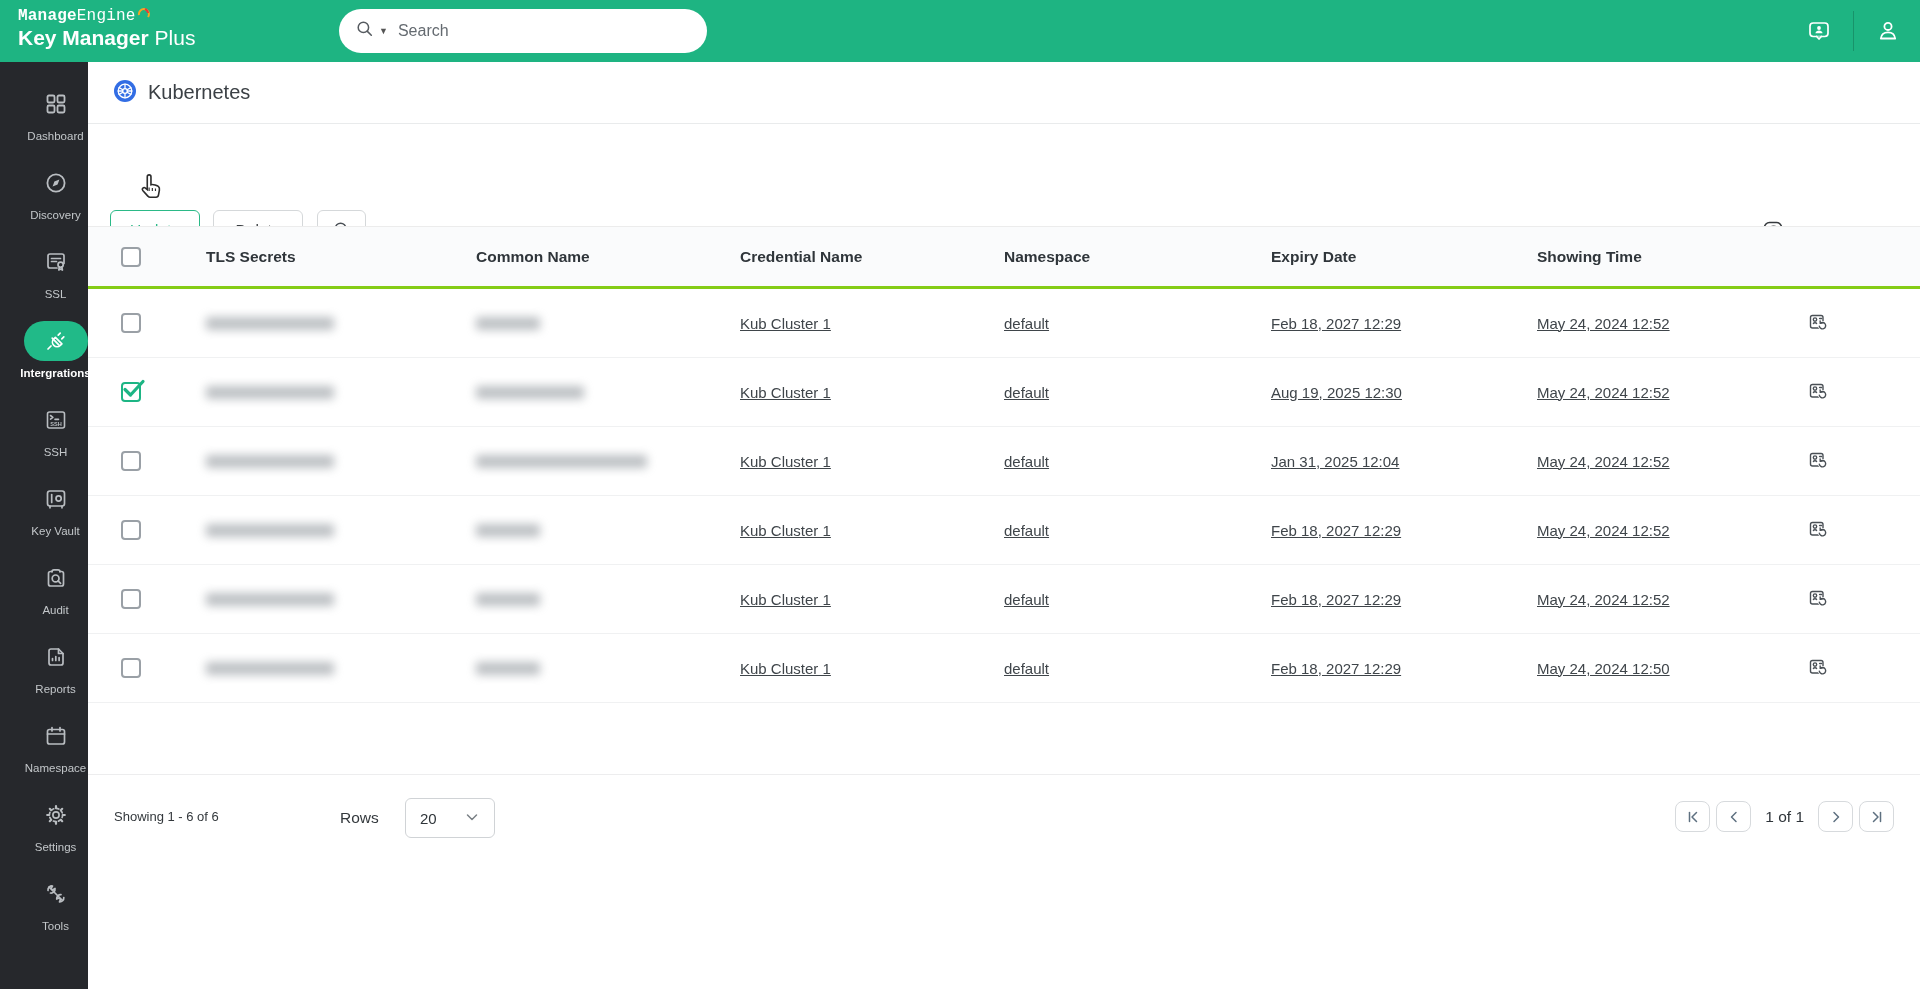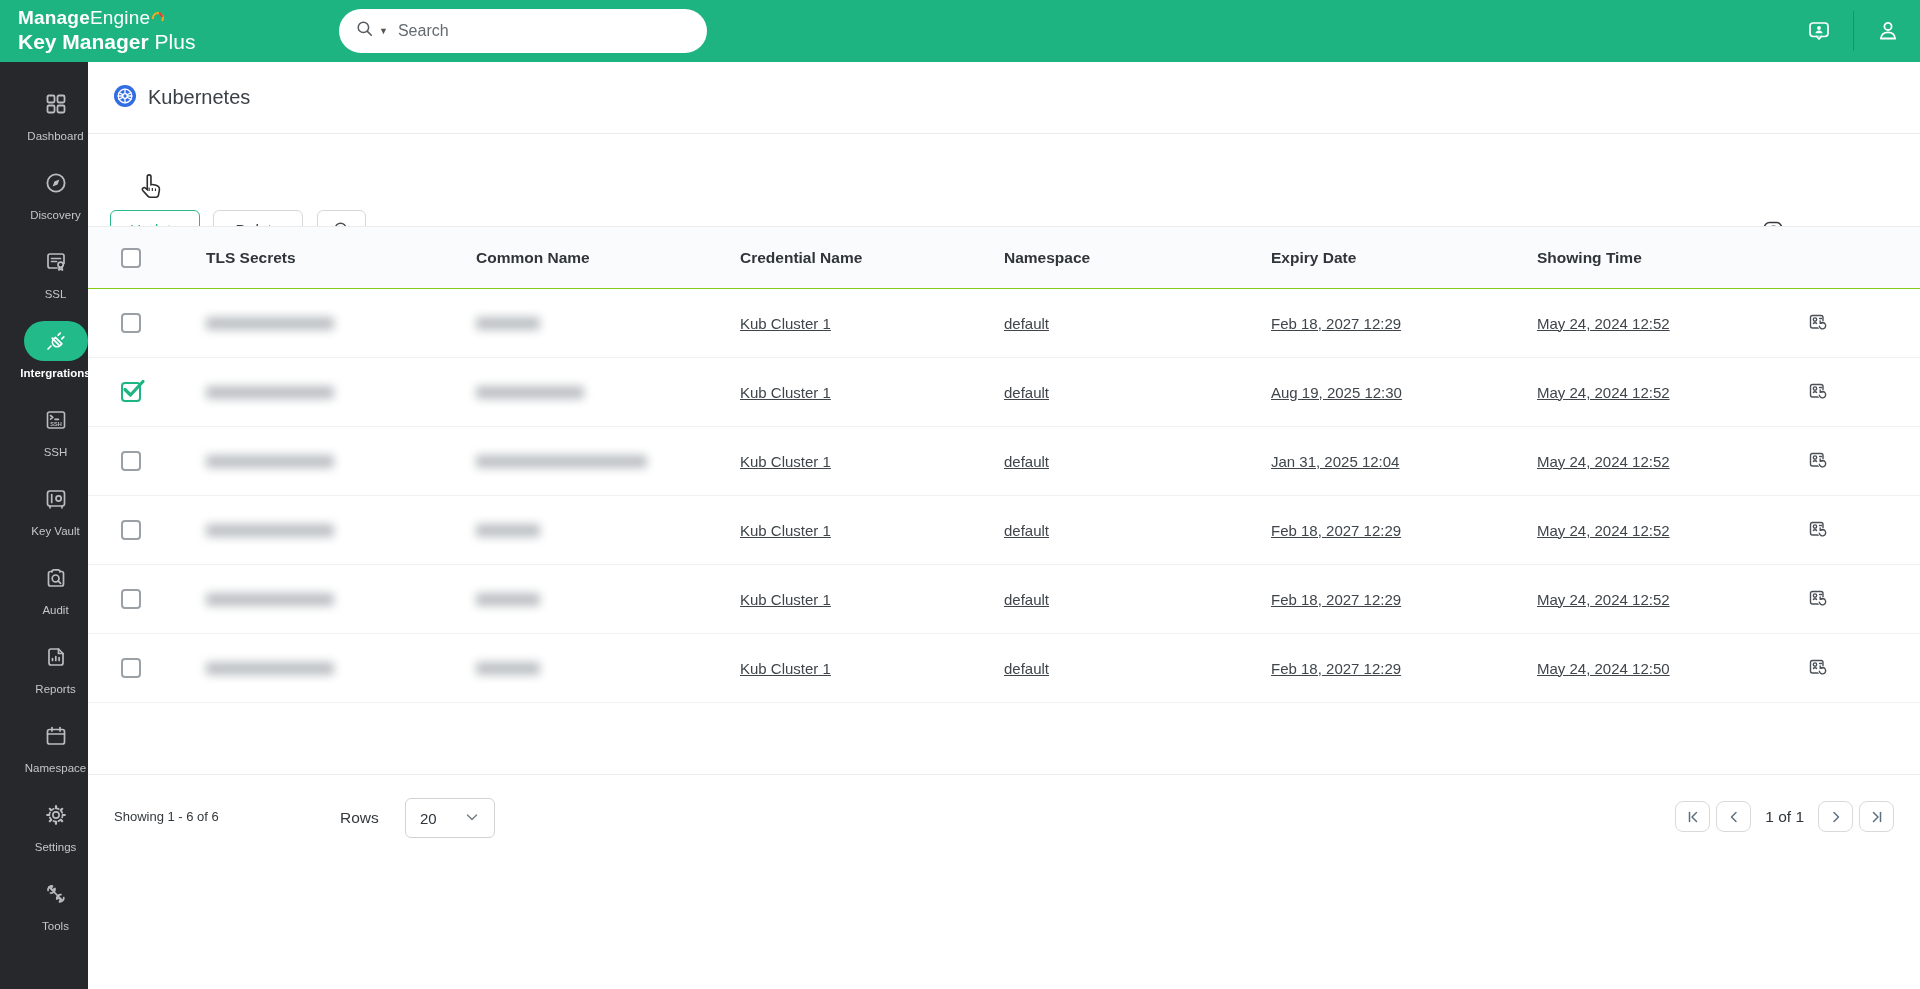--- a/index.html
+++ b/index.html
@@ -2,21 +2,21 @@
 <html><head>
 <meta charset="utf-8">
 <style>
   * { margin:0; padding:0; box-sizing:border-box; }
   html,body { width:1920px; height:989px; overflow:hidden; background:#fff;
     font-family:"Liberation Sans", sans-serif; color:#3b4146; }
 
   
   .topbar { position:absolute; left:0; top:0; width:1920px; height:62px; background:#1eb482; }
   .brand { position:absolute; left:18px; top:7px; color:#fff; line-height:1.15; }
-  .brand-l1 { font-size:19px; letter-spacing:.2px; }
+  .brand-l1 { font-size:16px; letter-spacing:.2px;font-family:Liberation Mono, monospace; }
   .brand-l1 b { font-weight:700; }
   .brand-swoosh { display:inline-block; margin-left:1px; vertical-align:top; }
   .brand-l2 { font-size:21px; margin-top:1px; }
   .brand-l2 b { font-weight:700; }
   .searchpill { position:absolute; left:339px; top:9px; width:368px; height:44px; background:#fff;
     border-radius:22px; display:flex; align-items:center; padding:0 16px; gap:10px; }
   .searchpill input { border:none; outline:none; font-size:16px; color:#333; width:250px;
     font-family:"Liberation Sans", sans-serif; background:transparent; }
   .searchpill input::placeholder { color:#5f6periodic; color:#646a70; }
   .search-caret { font-size:9px; color:#555; margin-left:-6px; }
@@ -31,39 +31,39 @@
     padding:10px 0 11px 0; cursor:pointer; color:#b9bdc1; }
   .nav-item .ico { width:30px; height:30px; display:flex; align-items:center; justify-content:center; }
   .nav-item .lbl { font-size:11.5px; color:#c3c7ca; }
   .nav-item.active .pill { background:#21ba88; border-radius:20px; width:64px; height:40px;
     display:flex; align-items:center; justify-content:center; color:#fff; }
   .nav-item .pill { width:64px; height:40px; display:flex; align-items:center; justify-content:center; }
   .nav-item.active .lbl { color:#fff; font-weight:700; }
 
   
   .main { position:absolute; left:88px; top:62px; width:1832px; height:927px; background:#fff; }
-  .titlebar { height:72px; display:flex; align-items:center; padding-left:25px; gap:11px;
+  .titlebar { height:62px; display:flex; align-items:center; padding-left:25px; gap:11px;
     border-bottom:1px solid #e9ebec; }
   .titlebar h1 { font-size:20px; font-weight:400; color:#3b4045; }
 
   .toolbar { position:absolute; left:0; top:61px; width:100%; height:105px; }
   .btn { position:absolute; top:87px; height:40px; border-radius:6px; border:1px solid #d5d8da;
     background:#fff; font-size:15.5px; color:#3a3e42; display:flex; align-items:center;
     justify-content:center; cursor:pointer; font-family:"Liberation Sans", sans-serif; }
   .btn-update { left:22px; width:90px; border-color:#2bb987; color:#2bb987; }
   .btn-delete { left:125px; width:90px; }
   .btn-search { left:229px; width:49px; }
   .right-actions { position:absolute; right:20px; top:96px; display:flex; align-items:center; gap:28px; }
   .link-action { font-size:15.5px; color:#35393d; cursor:pointer; display:flex; align-items:center; gap:8px; }
 
   
   .table { position:absolute; left:0; top:164px; width:1832px; }
   .trow { display:grid; grid-template-columns:85px 270px 264px 264px 267px 266px 269px auto;
     align-items:center; padding-left:33px; }
-  .thead { height:63px; background:#fafbfc; border-top:1px solid #ececec; border-bottom:1px solid #84cc16; }
+  .thead { height:63px; background:#fafbfc; border-top:1px solid #ececec; border-bottom:3px solid #84cc16; }
   .thead .th { font-size:15.5px; font-weight:700; color:#2f353a; }
   .tbody .trow { height:69px; border-bottom:1px solid #f0f1f2; background:#fff; }
   .td { font-size:15px; color:#3f454a;text-decoration:underline; }
   .cb { width:20px; height:20px; border:2px solid #9aa0a6; border-radius:4px; background:#fff;
     position:relative; cursor:pointer; }
   .cb .check { display:none; position:absolute; left:-2px; top:-7px; }
   .cb.checked { border-color:#1db584; }
   .cb.checked .check { display:block; }
   .blur-bar { height:13px; border-radius:2px; background:#868d93; filter:blur(5px); opacity:.55; }
   .row-action { width:26px; height:26px; display:flex; align-items:center; justify-content:center; cursor:pointer; }

